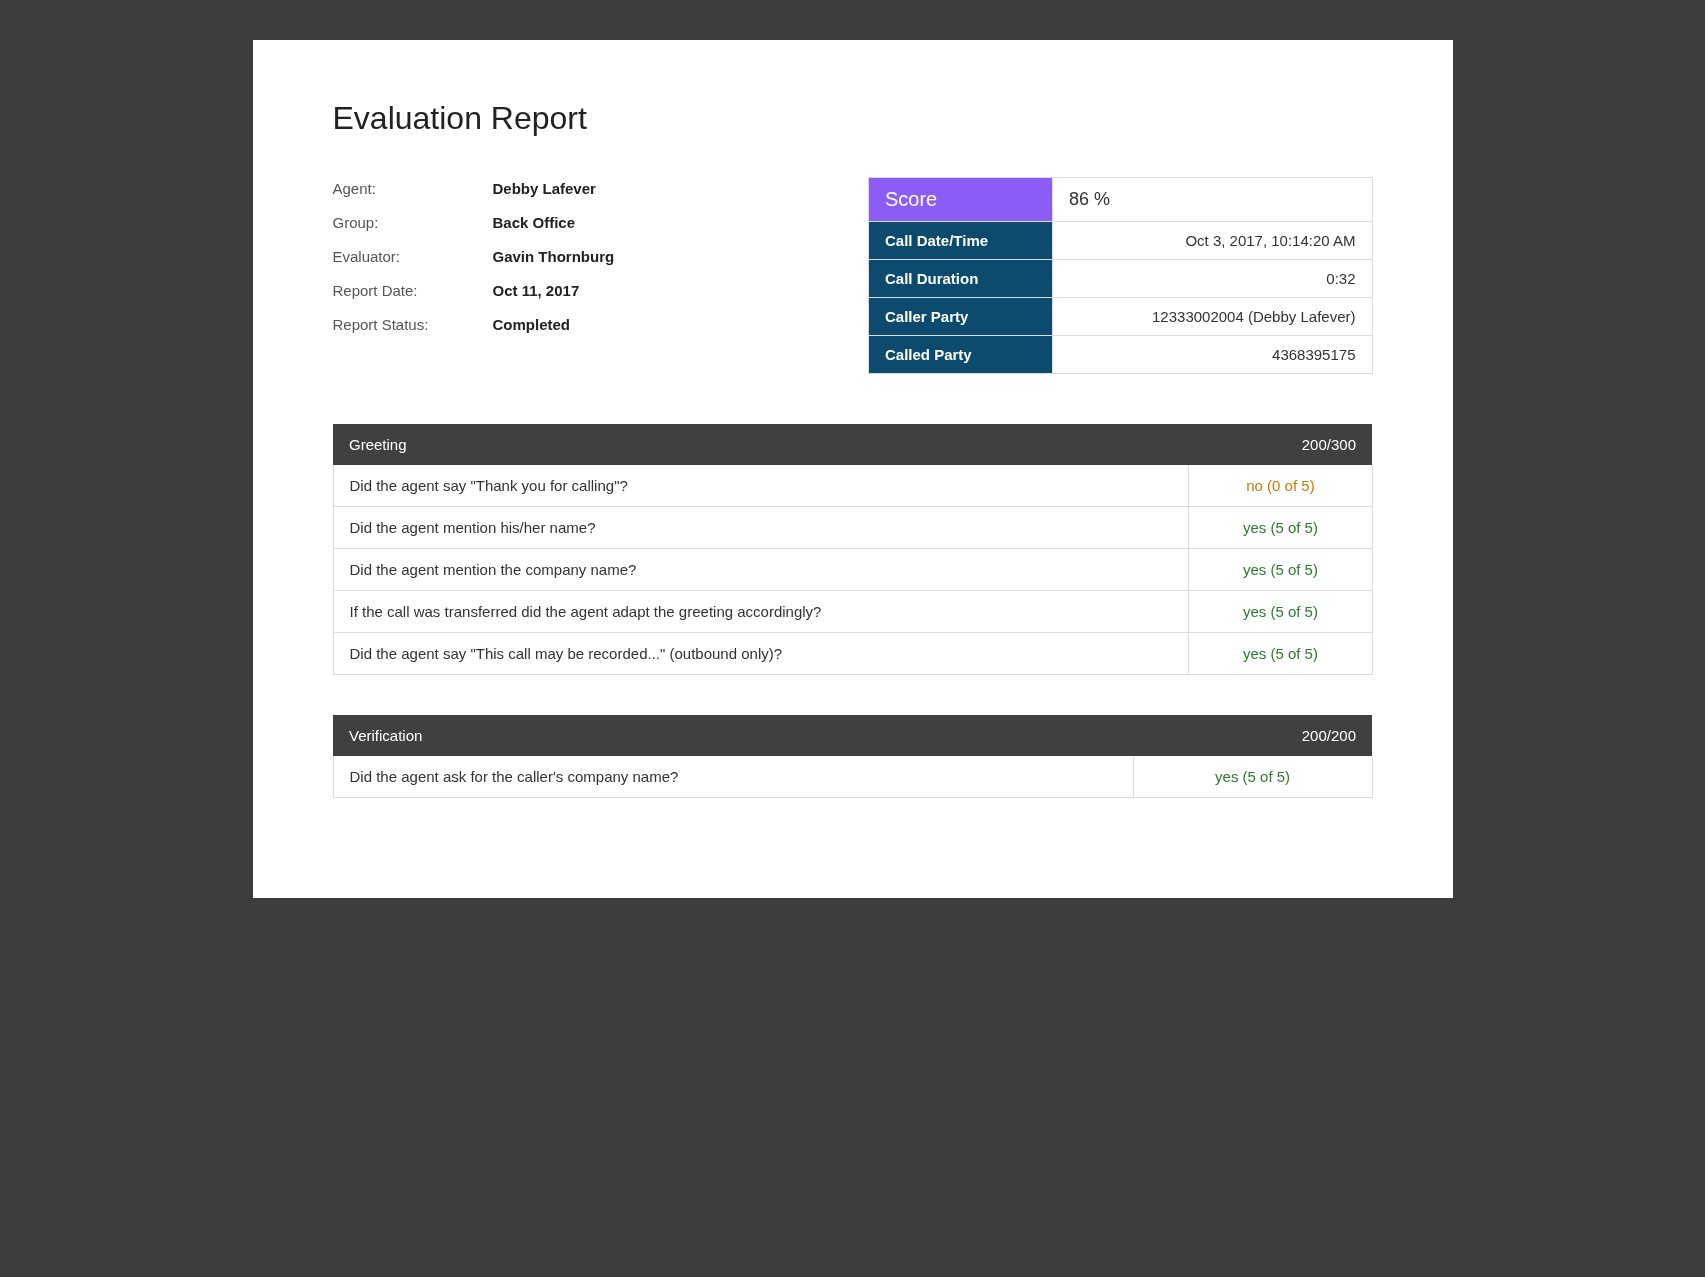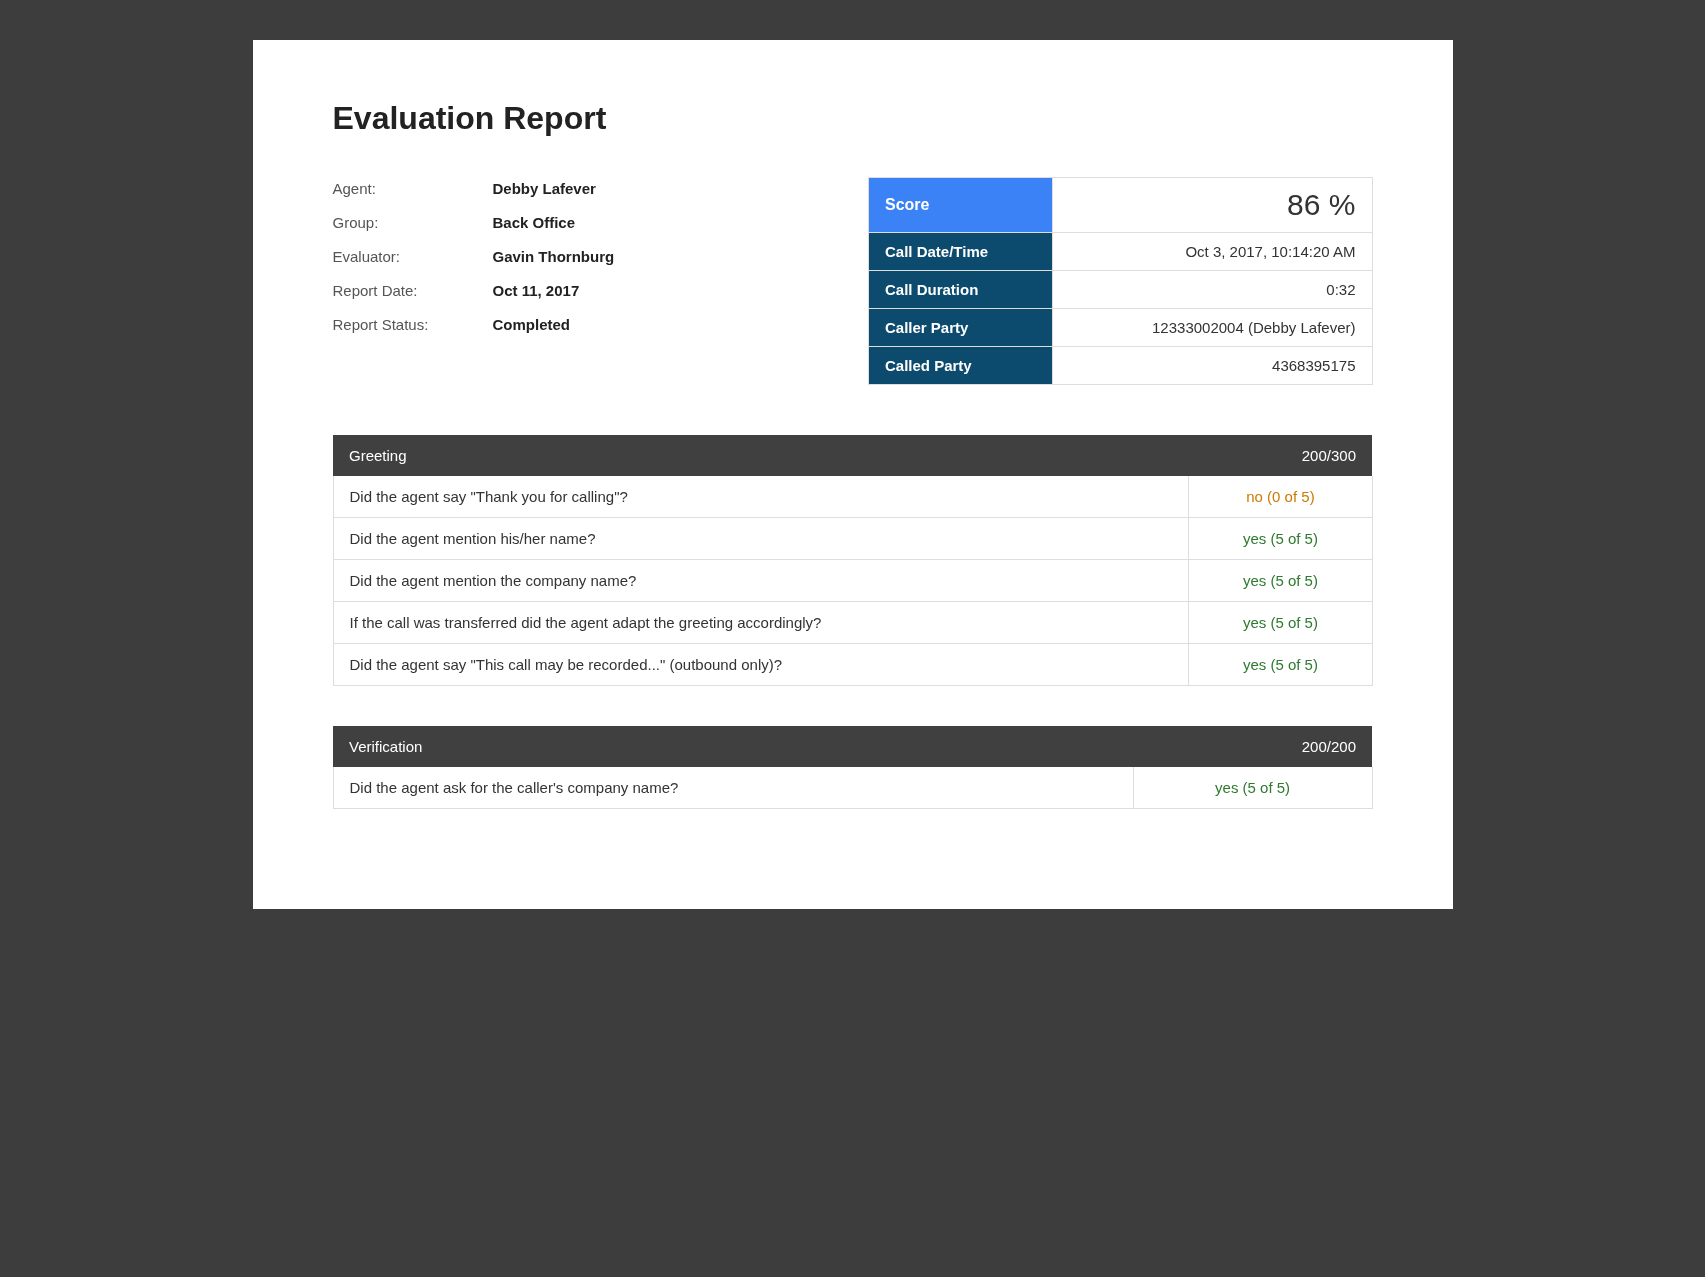--- a/index.html
+++ b/index.html
@@ -17,21 +17,21 @@
 
     .page-container {
       background: #fff;
       max-width: 1200px;
       margin: 40px auto;
       padding: 60px 80px;
     }
 
     .page-title {
       font-size: 32px;
-      font-weight: bold;
+      font-weight: normal;
       color: #222;
       margin-bottom: 40px;
     }
 
     .report-header {
       display: flex;
       gap: 32px;
       margin-bottom: 50px;
     }
 
@@ -62,29 +62,28 @@
       border: 1px solid #ddd;
     }
 
     .score-table td {
       padding: 10px 16px;
       border: 1px solid #ddd;
       vertical-align: middle;
     }
 
     .score-table .header-cell {
-      background-color: #3b82f6;
+      background-color: #8b5cf6;
       color: #fff;
-      font-weight: bold;
-      font-size: 16px;
+      font-weight: normal;
+      font-size: 20px;
     }
 
     .score-table .score-value {
-      text-align: right;
-      font-size: 30px;
+      font-size: 18px;
       color: #333;
     }
 
     .score-table .label-cell {
       background-color: #0c4a6e;
       color: #fff;
       font-weight: bold;
     }
 
     .score-table .value-cell {

